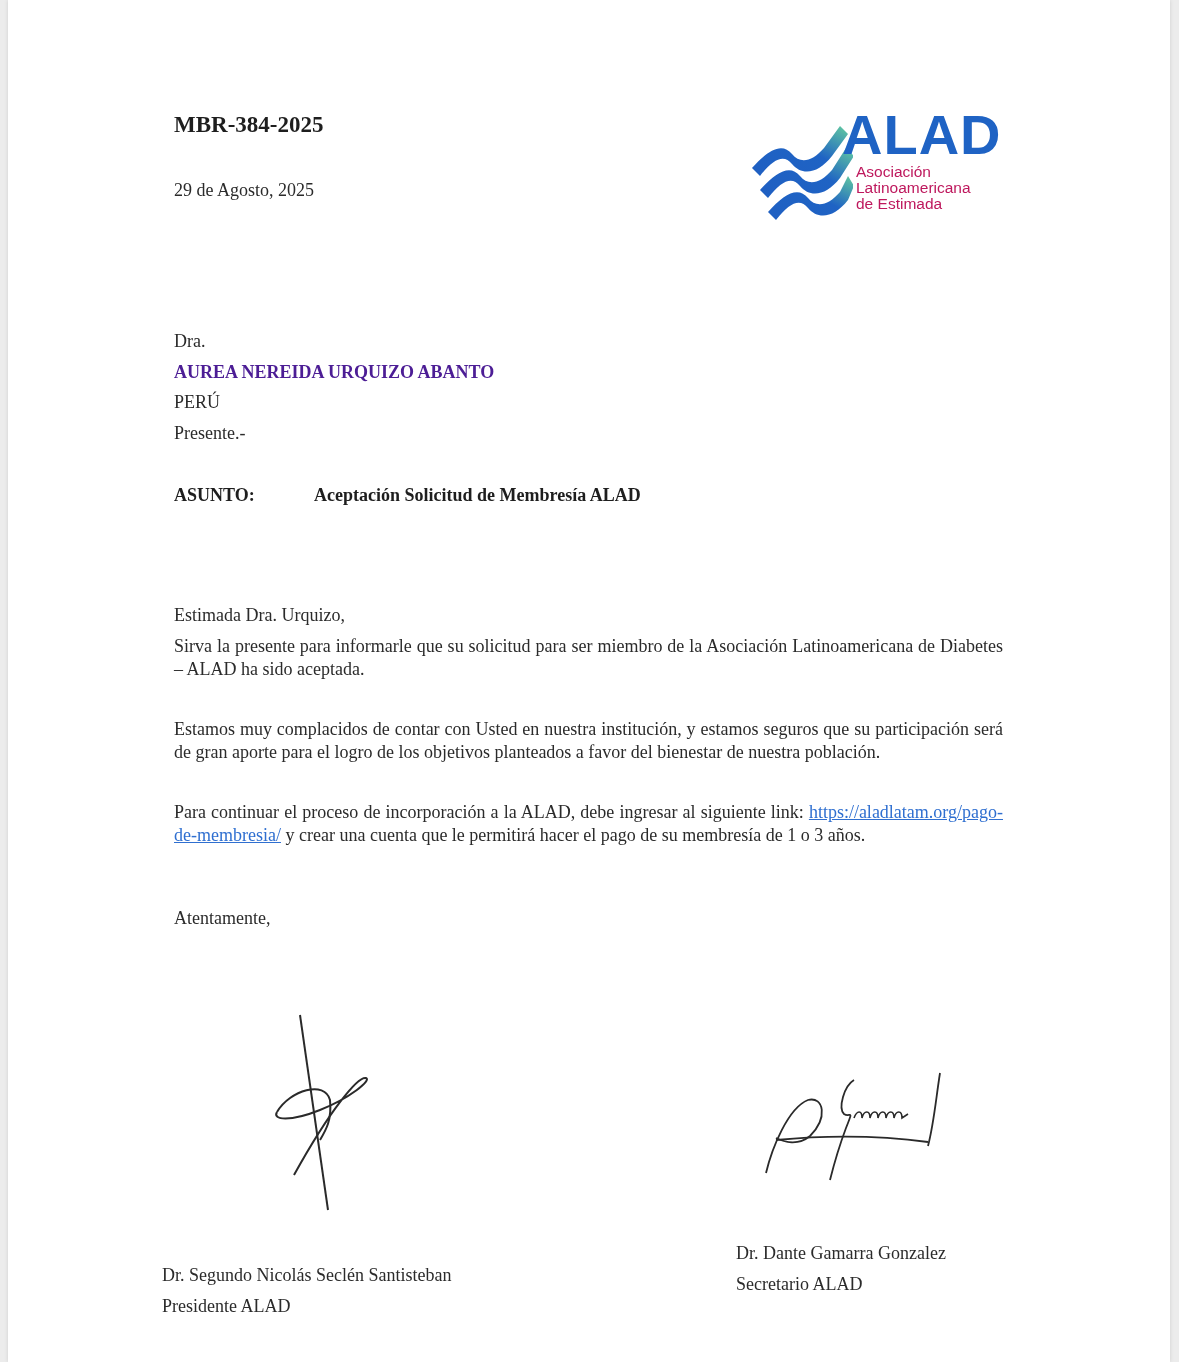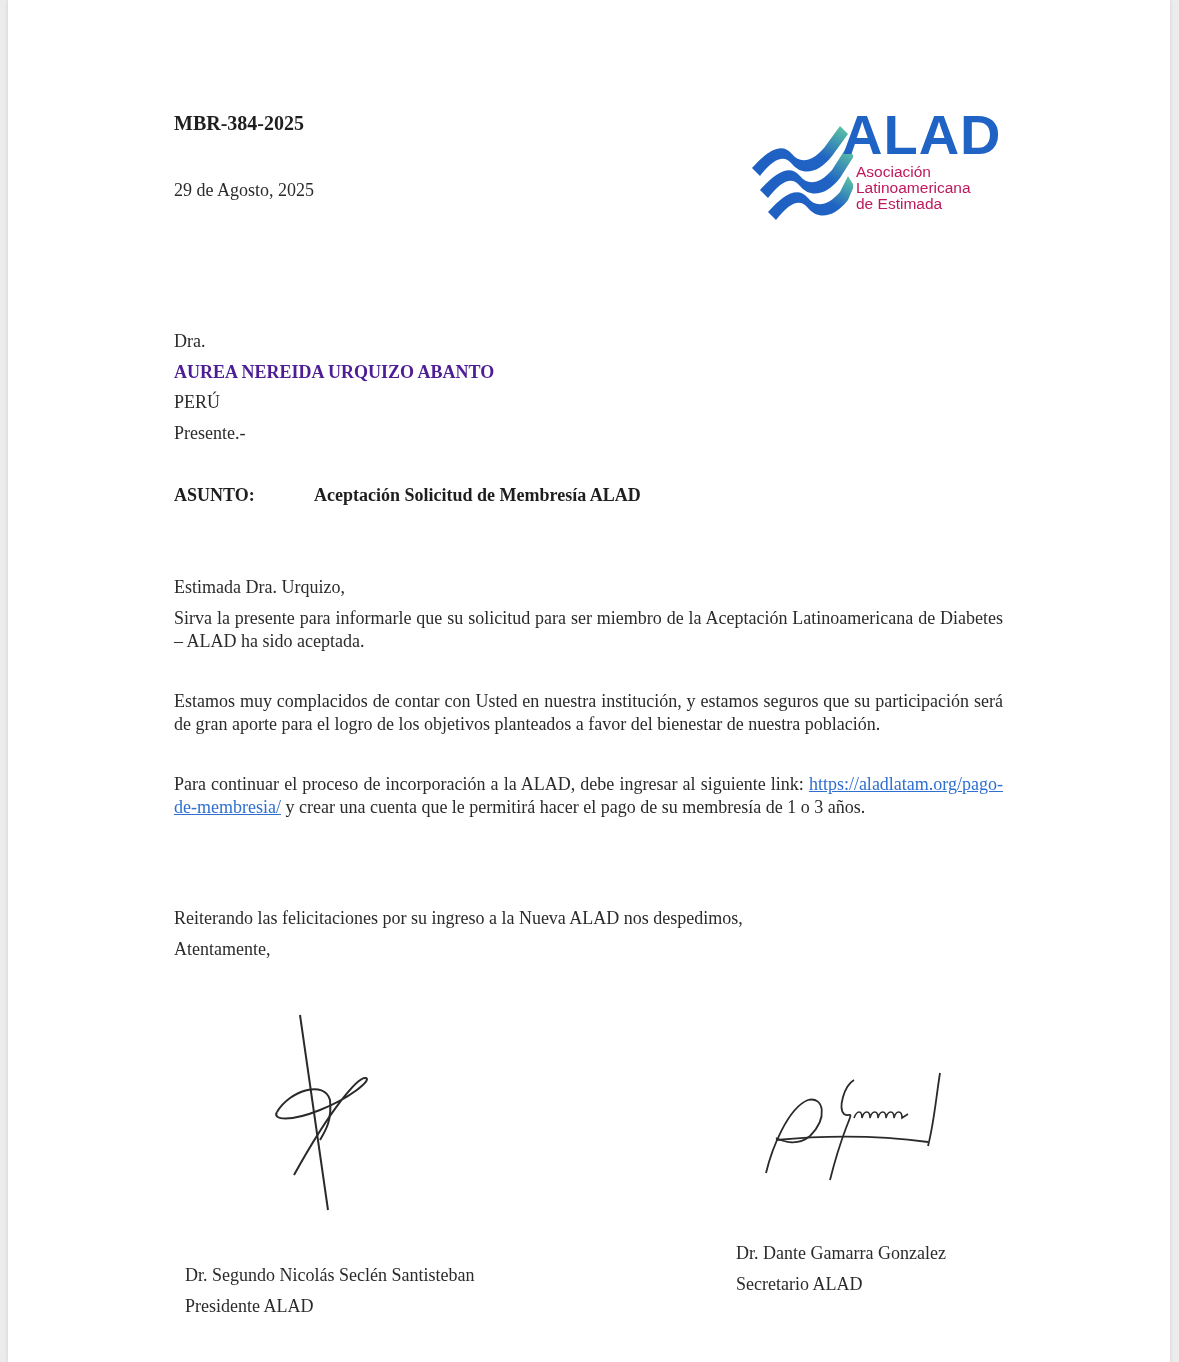--- a/index.html
+++ b/index.html
@@ -9,40 +9,40 @@
     font-family: "Liberation Serif", "DejaVu Serif", serif;
     color: #2b2b2b;
     position: relative;
   }
   .page {
     position: absolute; left: 8px; top: 0; width: 1162px; height: 1362px;
     background: #ffffff;
     box-shadow: 0 0 4px rgba(0,0,0,0.12);
   }
   .abs { position: absolute; white-space: nowrap; }
-  .ref { left: 166px; top: 112px; font-weight: bold; font-size: 20px; color: #1e1e1e; }
+  .ref { left: 166px; top: 112px; font-weight: bold; font-size: 23px; color: #1e1e1e; }
   .date { left: 166px; top: 180px; font-size: 18px; }
   .logo { left: 740px; top: 108px; width: 290px; height: 115px; }
   .logo-title { position:absolute; left:94px; top:-6px; font-family: "Liberation Sans", sans-serif; font-weight: bold; font-size: 56px; color:#1f63c4; letter-spacing: 1px; }
   .logo-sub { position:absolute; left:108px; top:56px; font-family: "Liberation Sans", sans-serif; font-size: 15.5px; line-height: 16px; color:#be185d; }
   .addr { left: 166px; top: 310px; font-size: 18px; line-height: 30.5px; margin-top: 16px; }
   .addr .bold { font-weight: bold; color:#4c1d95; }
   .addr .u { }
   .asunto { left: 166px; top: 485px; font-size: 18px; font-weight: bold; color:#1e1e1e; }
   .asunto-label { display:inline-block; width: 140px; }
-  .body { left: 166px; top: 576px; width: 829px; font-size: 18px; line-height: 23px; white-space: normal; }
+  .body { left: 166px; top: 604px; width: 829px; font-size: 18px; line-height: 23px; white-space: normal; }
   .body p { margin: 0; text-align: justify; }
   .greet { margin-bottom: 8px !important; }
   .gap { height: 37px; }
   .link { color: #2f6fd0; text-decoration: underline; }
   .closing { left: 166px; top: 903px; font-size: 18px; line-height: 30.5px; }
   .sig1 { left: 262px; top: 1010px; width: 110px; height: 215px; }
   .sig2 { left: 750px; top: 1068px; width: 195px; height: 120px; }
   .signer { font-size: 18px; line-height: 30.5px; }
-  .signer1 { left: 177px; top: 1260px; font-family: Liberation Serif, serif; }
+  .signer1 { left: 154px; top: 1260px; font-family: Liberation Serif, serif; }
   .signer2 { left: 728px; top: 1238px; }
 </style>
 </head>
 <body>
 
 <div class="page">
 
   <div class="abs ref">MBR-384-2025</div>
   <div class="abs date">29 de Agosto, 2025</div>
 
@@ -73,29 +73,28 @@
     <div>PERÚ</div>
     <div class="u">Presente.-</div>
   </div>
 
   <div class="abs asunto">
     <span class="asunto-label">ASUNTO:</span><span>Aceptación Solicitud de Membresía ALAD</span>
   </div>
 
   <div class="abs body">
     <p class="greet">Estimada Dra. Urquizo,</p>
-    <p>Sirva la presente para informarle que su solicitud para ser miembro de la Aceptación Latinoamericana de Diabetes – ALAD ha sido aceptada.</p>
+    <p>Sirva la presente para informarle que su solicitud para ser miembro de la Asociación Latinoamericana de Diabetes – ALAD ha sido aceptada.</p>
     <div class="gap"></div>
     <p>Estamos muy complacidos de contar con Usted en nuestra institución, y estamos seguros que su participación será de gran aporte para el logro de los objetivos planteados a favor del bienestar de nuestra población.</p>
     <div class="gap"></div>
     <p><span>Para continuar el proceso de incorporación a la ALAD, debe ingresar al siguiente link: </span><a class="link">https://aladlatam.org/pago-de-membresia/</a><span> y crear una cuenta que le permitirá hacer el pago de su membresía de 1 o 3 años.</span></p>
   </div>
 
   <div class="abs closing">
-    <div>Reiterando las felicitaciones por su ingreso a la Nueva ALAD nos despedimos,</div>
     <div>Atentamente,</div>
   </div>
 
   <svg class="abs sig1" viewBox="0 0 110 215">
     <path d="M30 5 C 38 60, 46 120, 58 200" stroke="#2a2a2a" stroke-width="2" fill="none"></path>
     <path d="M28 50 C 20 30, 40 40, 56 60" stroke="#2a2a2a" stroke-width="0" fill="none"></path>
     <path d="M7 102 C 20 80, 55 70, 60 90 C 62 110, 56 120, 50 130" stroke="#2a2a2a" stroke-width="2" fill="none"></path>
     <path d="M7 102 C 2 110, 20 112, 50 100 C 80 88, 102 70, 96 68 C 88 66, 60 100, 24 165" stroke="#2a2a2a" stroke-width="2" fill="none"></path>
   </svg>
 

